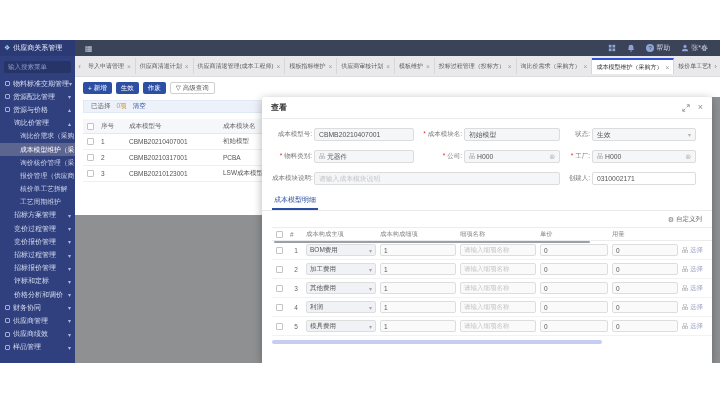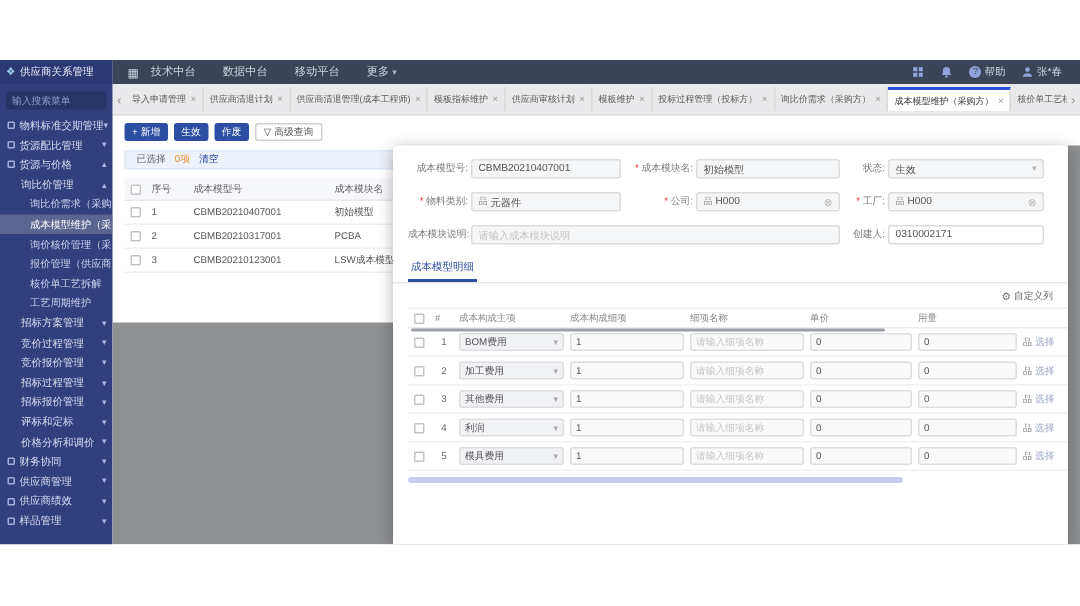--- a/index.html
+++ b/index.html
@@ -195,35 +195,20 @@
           <div class="mi l1">
             <span class="micon"></span>
             <span>样品管理</span>
             <span class="caret">▾</span>
           </div>
         </nav>
     </aside>
 
     <header class="topbar">
       <span class="grid-ic">▦</span>
-      <nav class="topnav" id="top-nav">
-          <span class="topnav-item">
-            <span>技术中台</span>
-          </span>
-          <span class="topnav-item">
-            <span>数据中台</span>
-          </span>
-          <span class="topnav-item">
-            <span>移动平台</span>
-          </span>
-          <span class="topnav-item">
-            <span>更多</span>
-            <span class="caret">▾</span>
-          </span>
-        </nav>
       <div class="top-right">
         <span class="tr-ic">
           <svg viewBox="0 0 10 10">
               <rect x="1" y="1" width="3.4" height="3.4"></rect>
               <rect x="5.6" y="1" width="3.4" height="3.4"></rect>
               <rect x="1" y="5.6" width="3.4" height="3.4"></rect>
               <rect x="5.6" y="5.6" width="3.4" height="3.4"></rect>
             </svg>
         </span>
         <span class="tr-ic">
@@ -340,20 +325,31 @@
             <span>3</span>
             <span>CBMB20210123001</span>
             <span>LSW成本模型</span>
           </div>
         </div>
       <div class="mask-bottom"></div>
       <div class="mask-right"></div>
     </main>
 
     <section class="modal">
+      <div class="m-head">
+        <span class="m-title">查看</span>
+        <span class="sp">
+          <span class="m-exp">
+            <svg viewBox="0 0 10 10">
+                <path d="M6 1h3v3M4 9H1V6M9 1L5.8 4.2M1 9l3.2-3.2"></path>
+              </svg>
+          </span>
+          <span class="m-close">×</span>
+        </span>
+      </div>
 
       <div class="m-form">
         <span class="flabel">成本模型号:</span>
         <span class="fin">
             <span>CBMB20210407001</span>
           </span>
         <span class="flabel req">成本模块名:</span>
         <span class="fin">
             <span>初始模型</span>
           </span>

